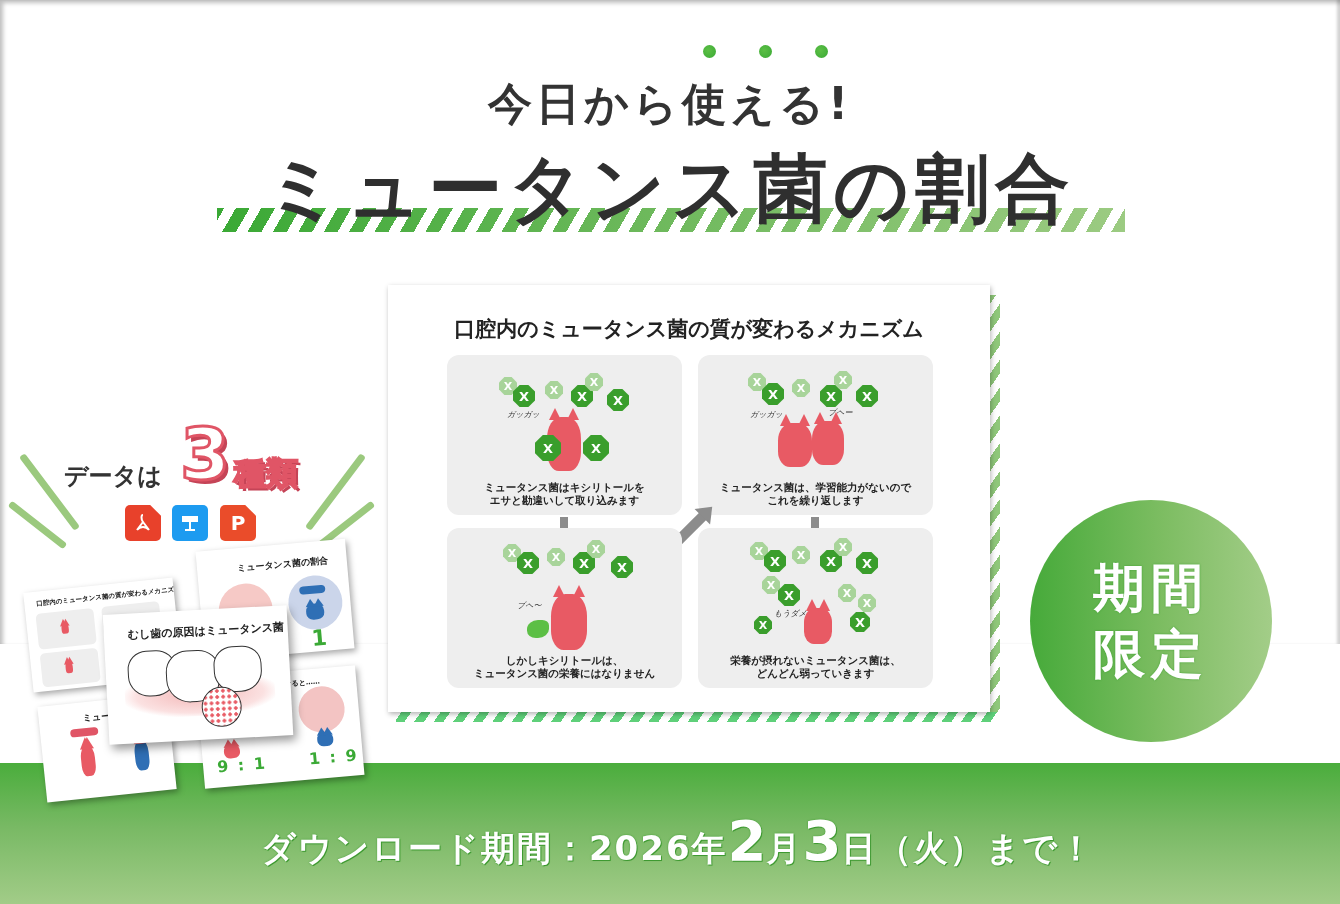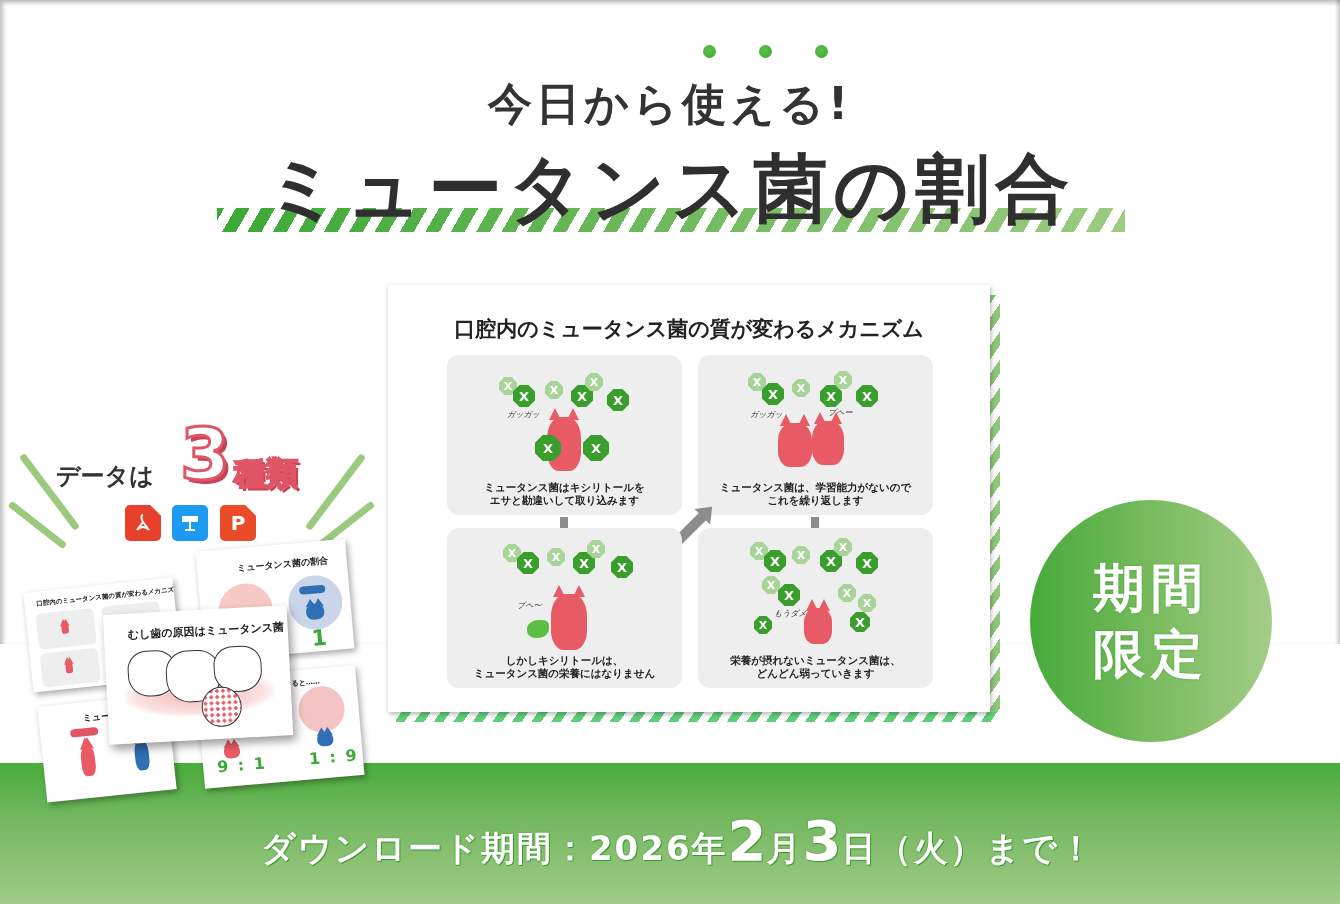--- a/index.html
+++ b/index.html
@@ -27,21 +27,21 @@
       linear-gradient(90deg, #3aa935 0%, #6bb85a 45%, #9ccb82 100%);
   }
   .title {
     position: absolute; left: 0; top: 140px; width: 1340px; text-align: center;
     font-size: 74px; font-weight: bold; color: #2f2f2f; letter-spacing: 6px;
   }
 
   
   .burst { position: absolute; width: 7px; background: #9bc97e; border-radius: 3px; transform-origin: center; }
   .data-label {
-    position: absolute; left: 56px; top: 460px; font-size: 24px; font-weight: bold; color: #333;
+    position: absolute; left: 64px; top: 460px; font-size: 24px; font-weight: bold; color: #333;
   }
   .big-three {
     position: absolute; left: 180px; top: 412px; font-size: 72px; font-weight: bold;
     color: #fff; -webkit-text-stroke: 3px #e05566;
     text-shadow: 4px 4px 0 #c54457;
     font-family: "DejaVu Sans", sans-serif;
   }
   .kinds {
     position: absolute; left: 234px; top: 452px; font-size: 32px; font-weight: bold;
     color: #fff; -webkit-text-stroke: 2px #e05566; text-shadow: 3px 3px 0 #c54457;

